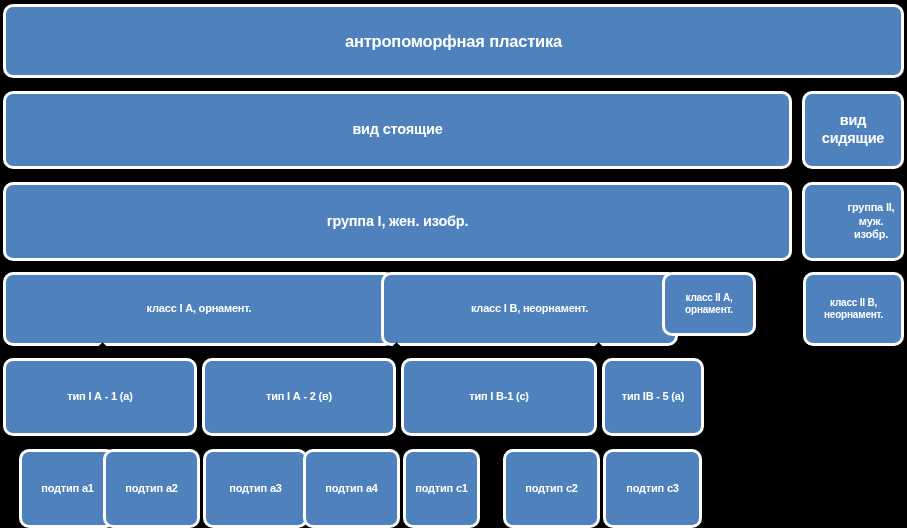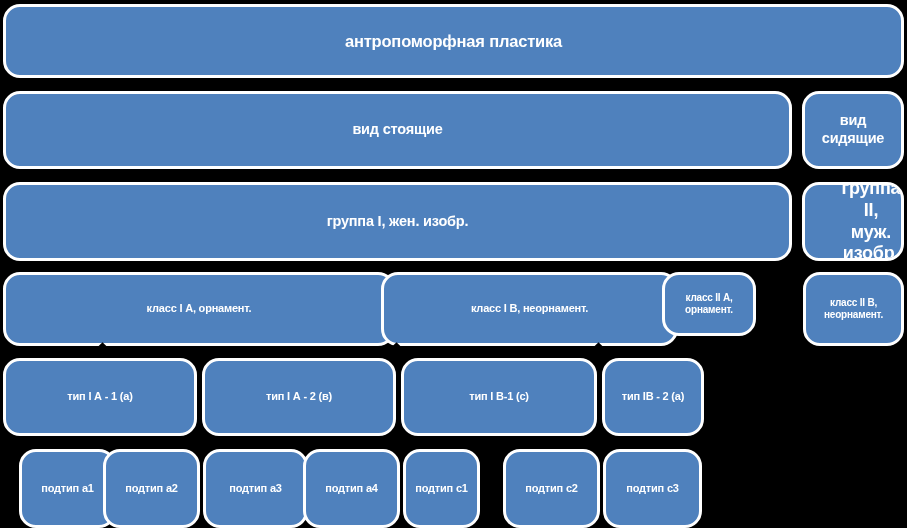--- a/index.html
+++ b/index.html
@@ -27,36 +27,36 @@
     left: 0;
     width: 907px;
   }
 
   
   .node {
     position: absolute;
     box-sizing: border-box;
     background: #4F81BD;
     border: 3px solid #FFFFFF;
-    border-radius: 17px;
+    border-radius: 10px;
     display: flex;
     align-items: center;
     justify-content: center;
     text-align: center;
     color: #FFFFFF;
     font-weight: bold;
     line-height: 1.22;
     padding: 2px 4px;
     letter-spacing: -0.2px;
     overflow: hidden;
   }
 
   .t-xl  { font-size: 16.5px; }
   .t-lg  { font-size: 14.5px; }
-  .t-md  { font-size: 18px; padding-left: 40px; }
+  .t-md  { font-size: 11px; padding-left: 40px; }
   .t-sm  { font-size: 11px; }
   .t-xs  { font-size: 10px; }
 
   
   .conn {
     position: absolute;
     width: 0;
     height: 0;
     border-left: 5px solid transparent;
     border-right: 5px solid transparent;
@@ -97,21 +97,21 @@
   </div>
 
   <div class="conn-diamond" style="left:98px;  top:344px;"></div>
   <div class="conn-diamond" style="left:392px; top:344px;"></div>
   <div class="conn-diamond" style="left:594px; top:344px;"></div>
 
   <div class="row">
     <div class="node t-sm" style="left:3px; top:358px; width:194px; height:78px;">тип I А - 1 (а)</div>
     <div class="node t-sm" style="left:202px; top:358px; width:194px; height:78px;">тип I А - 2 (в)</div>
     <div class="node t-sm" style="left:401px; top:358px; width:196px; height:78px;">тип I В-1 (с)</div>
-    <div class="node t-sm" style="left:602px; top:358px; width:102px; height:78px;">тип IВ - 2 (а)</div>
+    <div class="node t-sm" style="left:602px; top:358px; width:102px; height:78px;">тип IВ - 5 (а)</div>
   </div>
 
   <div class="conn" style="left:95px;  top:437px;"></div>
   <div class="conn" style="left:195px; top:437px;"></div>
   <div class="conn" style="left:295px; top:437px;"></div>
   <div class="conn" style="left:395px; top:437px;"></div>
   <div class="conn" style="left:495px; top:437px;"></div>
   <div class="conn" style="left:595px; top:437px;"></div>
 
   <div class="row">

